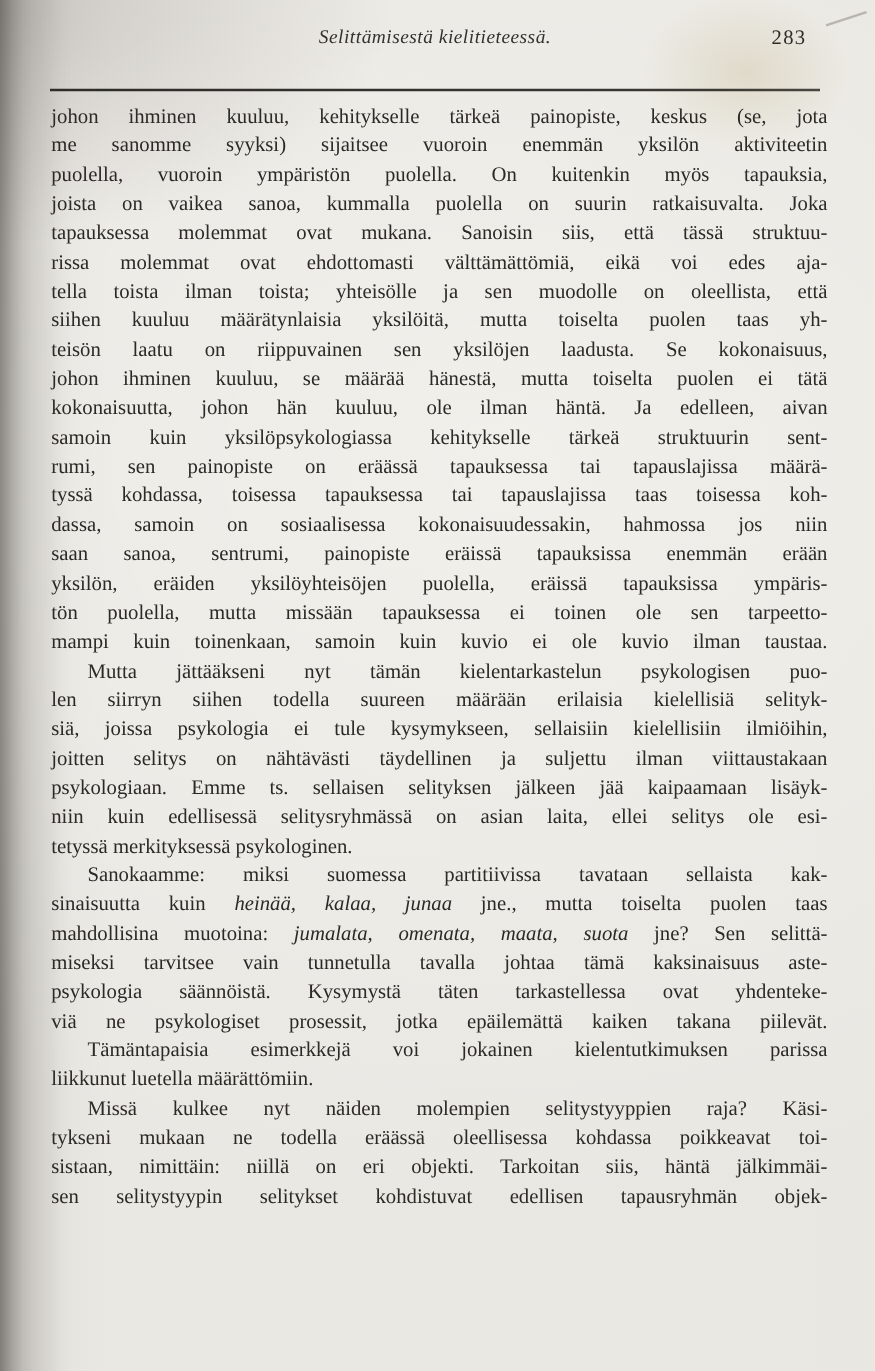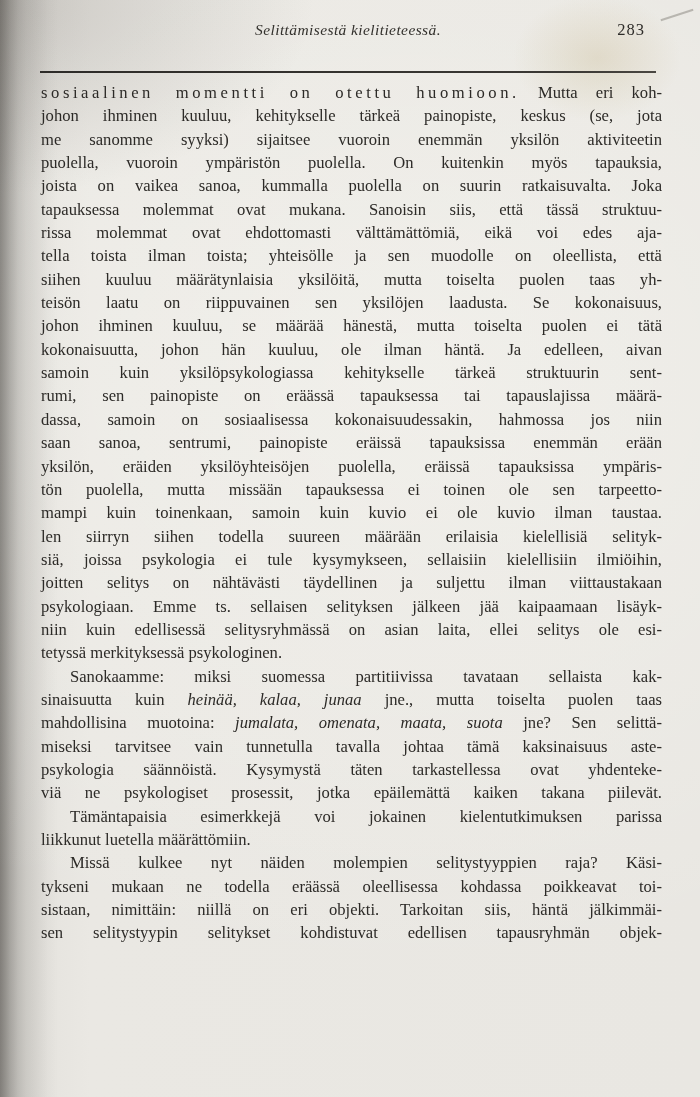--- a/index.html
+++ b/index.html
@@ -63,42 +63,43 @@
   <div class="corner-mark"></div>
 
   <header class="running-head">
     <span class="head-title">Selittämisestä kielitieteessä.</span>
     <span class="page-number">283</span>
   </header>
   <div class="rule"></div>
 
   <main class="text-block">
     <div class="para">
-      <div class="line"><span class="sp">sosiaalinen momentti on otettu huomioon.</span><span> Mutta eri koh-</span></div>
       <div class="line">johon ihminen kuuluu, kehitykselle tärkeä painopiste, keskus (se, jota</div>
       <div class="line">me sanomme syyksi) sijaitsee vuoroin enemmän yksilön aktiviteetin</div>
       <div class="line">puolella, vuoroin ympäristön puolella.  On kuitenkin myös tapauksia,</div>
       <div class="line">joista on vaikea sanoa, kummalla puolella on suurin ratkaisuvalta.  Joka</div>
       <div class="line">tapauksessa molemmat ovat mukana.  Sanoisin siis, että tässä struktuu-</div>
       <div class="line">rissa molemmat ovat ehdottomasti välttämättömiä, eikä voi edes aja-</div>
       <div class="line">tella toista ilman toista; yhteisölle ja sen muodolle on oleellista, että</div>
       <div class="line">siihen kuuluu määrätynlaisia yksilöitä, mutta toiselta puolen taas yh-</div>
       <div class="line">teisön laatu on riippuvainen sen yksilöjen laadusta.  Se kokonaisuus,</div>
       <div class="line">johon ihminen kuuluu, se määrää hänestä, mutta toiselta puolen ei tätä</div>
       <div class="line">kokonaisuutta, johon hän kuuluu, ole ilman häntä.  Ja edelleen, aivan</div>
       <div class="line">samoin kuin yksilöpsykologiassa kehitykselle tärkeä struktuurin sent-</div>
       <div class="line">rumi, sen painopiste on eräässä tapauksessa tai tapauslajissa määrä-</div>
+      <div class="line">tyssä kohdassa, toisessa tapauksessa tai tapauslajissa taas toisessa koh-</div>
       <div class="line">dassa, samoin on sosiaalisessa kokonaisuudessakin, hahmossa jos niin</div>
       <div class="line">saan sanoa, sentrumi, painopiste eräissä tapauksissa enemmän erään</div>
       <div class="line">yksilön, eräiden yksilöyhteisöjen puolella, eräissä tapauksissa ympäris-</div>
       <div class="line">tön puolella, mutta missään tapauksessa ei toinen ole sen tarpeetto-</div>
       <div class="line">mampi kuin toinenkaan, samoin kuin kuvio ei ole kuvio ilman taustaa.</div>
     </div>
 
     <div class="para">
+      <div class="line indent">Mutta jättääkseni nyt tämän kielentarkastelun psykologisen puo-</div>
       <div class="line">len siirryn siihen todella suureen määrään erilaisia kielellisiä selityk-</div>
       <div class="line">siä, joissa psykologia ei tule kysymykseen, sellaisiin kielellisiin ilmiöihin,</div>
       <div class="line">joitten selitys on nähtävästi täydellinen ja suljettu ilman viittaustakaan</div>
       <div class="line">psykologiaan. Emme ts. sellaisen selityksen jälkeen jää kaipaamaan lisäyk-</div>
       <div class="line">niin kuin edellisessä selitysryhmässä on asian laita, ellei selitys ole esi-</div>
       <div class="line last">tetyssä merkityksessä psykologinen.</div>
     </div>
 
     <div class="para">
       <div class="line indent">Sanokaamme: miksi suomessa partitiivissa tavataan sellaista kak-</div>

